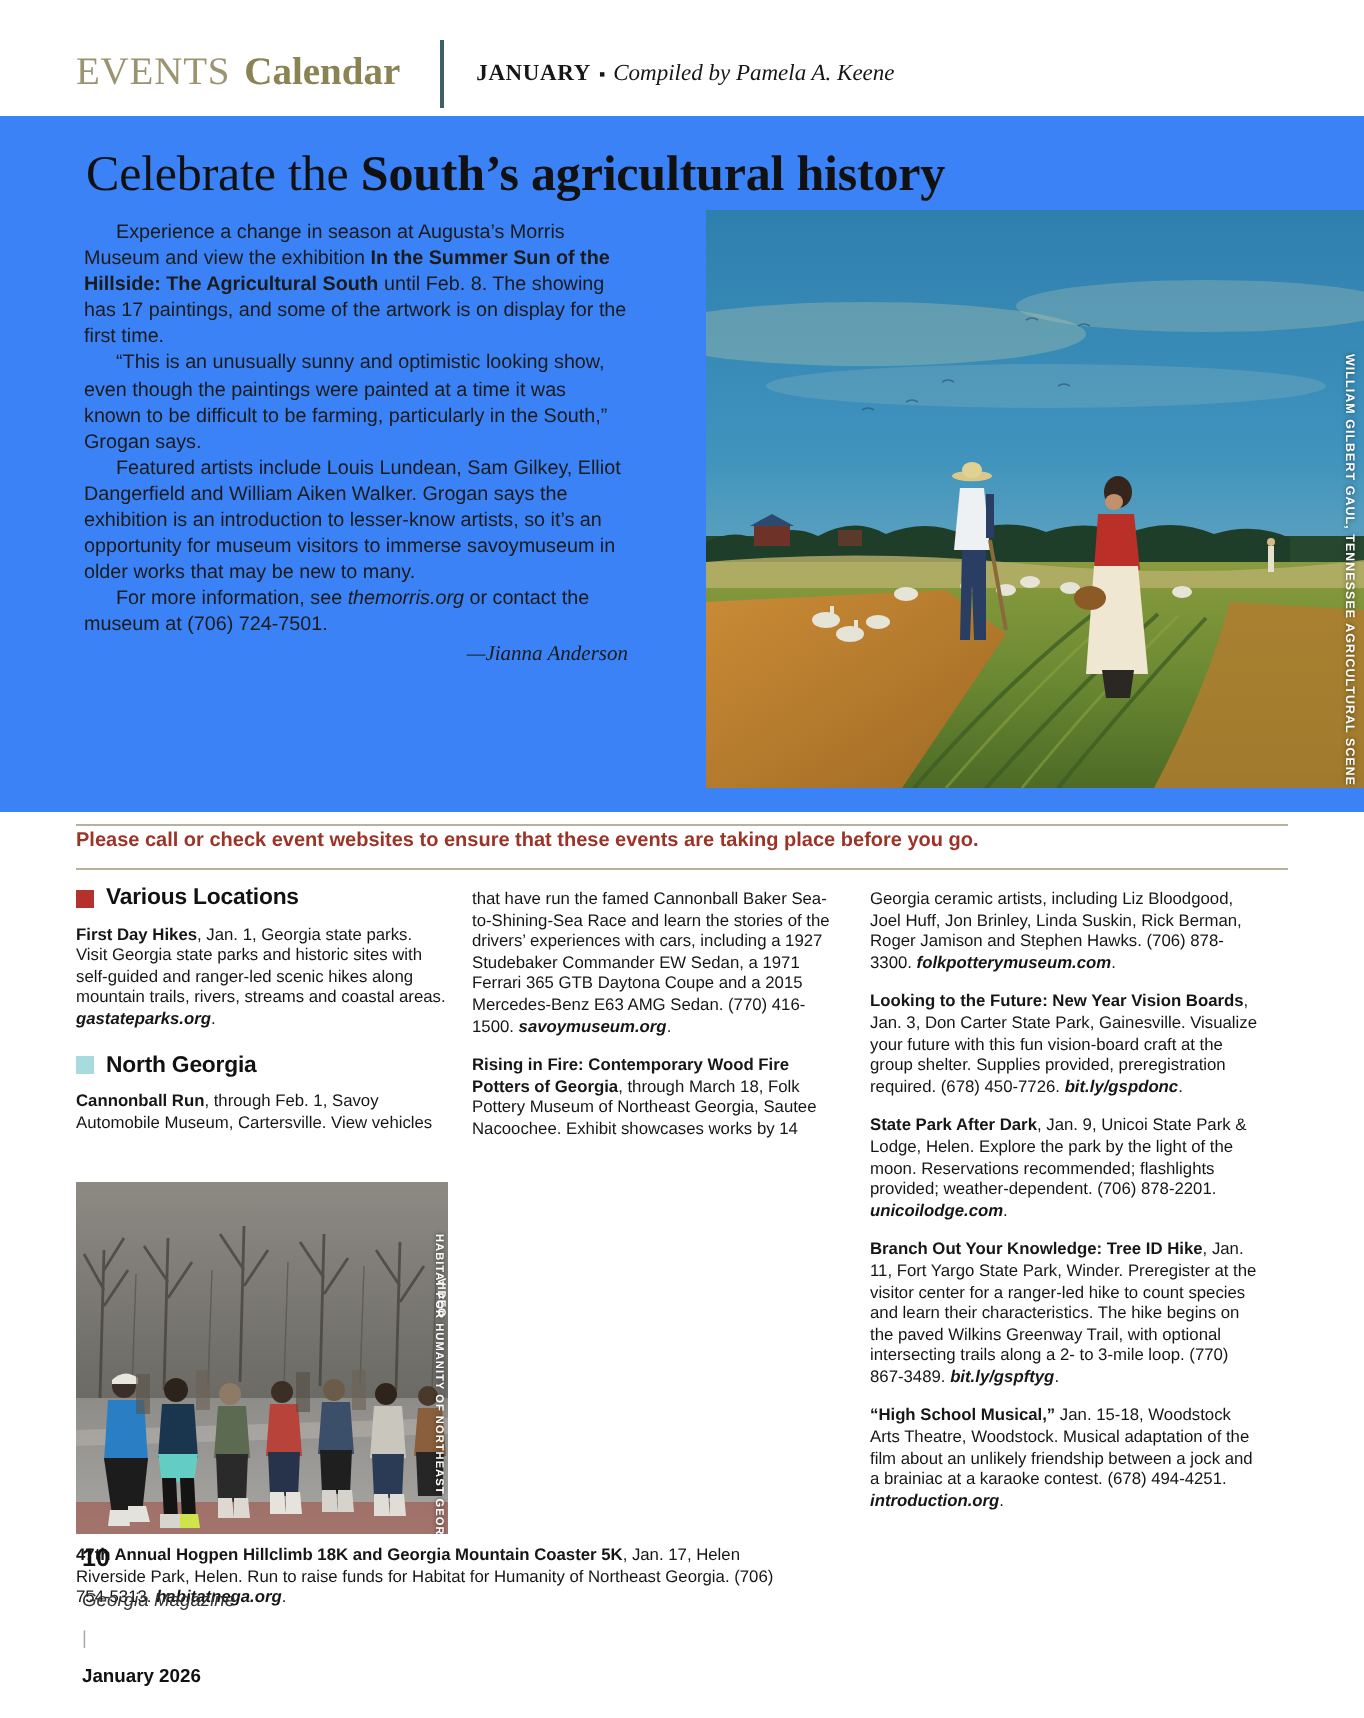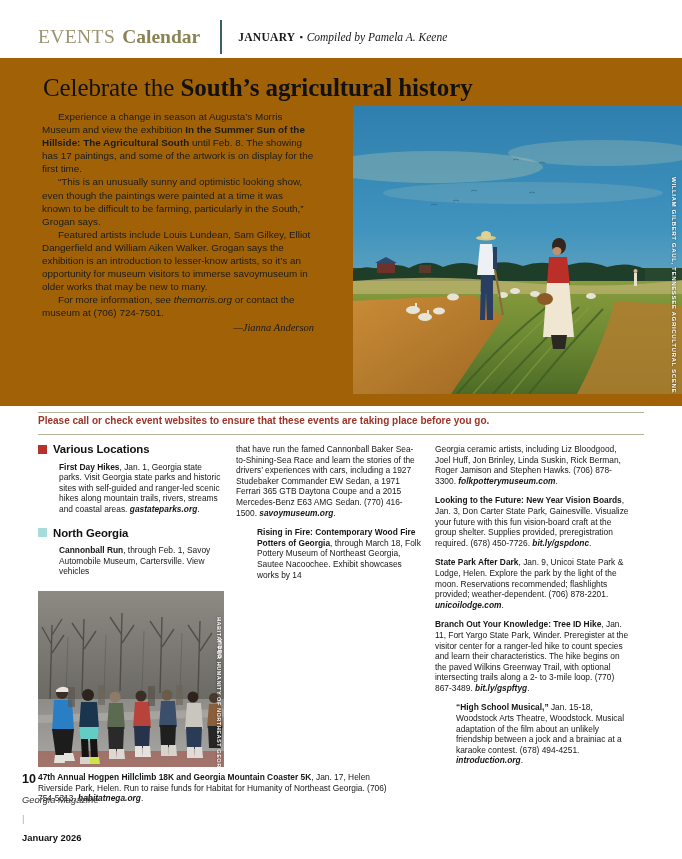--- a/index.html
+++ b/index.html
@@ -58,21 +58,21 @@
     font-size: 11.5px;
     font-style: italic;
     color: #171717;
   }
 
   
   .feature {
     position: absolute;
     left: 0; top: 58px;
     width: 682px; height: 348px;
-    background: #a16207;
+    background: #3b82f6;
   }
   .feature-inner {
     position: absolute;
     left: 38px; top: 0;
     width: 644px; height: 348px;
   }
   .feature-head {
     position: absolute;
     left: 5px; top: 16px;
     font-family: "Liberation Serif", serif;
@@ -175,21 +175,21 @@
   .sec-sq.red { background: #b5322c; }
   .sec-sq.teal { background: #a8dbdd; }
   .sec-title {
     font-size: 11.4px;
     font-weight: bold;
     color: #111111;
     letter-spacing: -0.1px;
   }
 
   .entry { margin-bottom: 9px; }
-  .entry:last-child { margin-bottom: 0; margin-left: 21px; }
+  .entry:last-child { margin-bottom: 0; }
   .entry b { font-weight: bold; }
   .entry i { font-style: italic; font-weight: bold; }
 
   
   .racephoto {
     position: absolute;
     left: 38px; top: 591px;
     width: 186px; height: 176px;
     overflow: hidden;
     background: #78736b;
@@ -232,21 +232,21 @@
     position: absolute;
     left: 22px; bottom: 16px;
     display: flex;
     align-items: baseline;
     gap: 8px;
     flex-direction: column;
   }
   .f-page { font-size: 12.5px; font-weight: bold; color: #111; }
   .f-mag  { font-size: 9.4px; font-style: italic; color: #333; }
   .f-bar  { color: #aaa; font-size: 9.4px; }
-  .f-date { font-size: 9.4px; font-weight: bold; color: #111; }
+  .f-date { font-size: 9.4px; font-weight: bold; color: #111; margin-left: 19px; }
 </style>
 </head>
 <body>
 
 <div class="page">
 
   <div class="masthead">
     <span class="masthead-events">EVENTS</span>
     <span class="masthead-calendar">Calendar</span>
     <span class="masthead-rule"></span>

